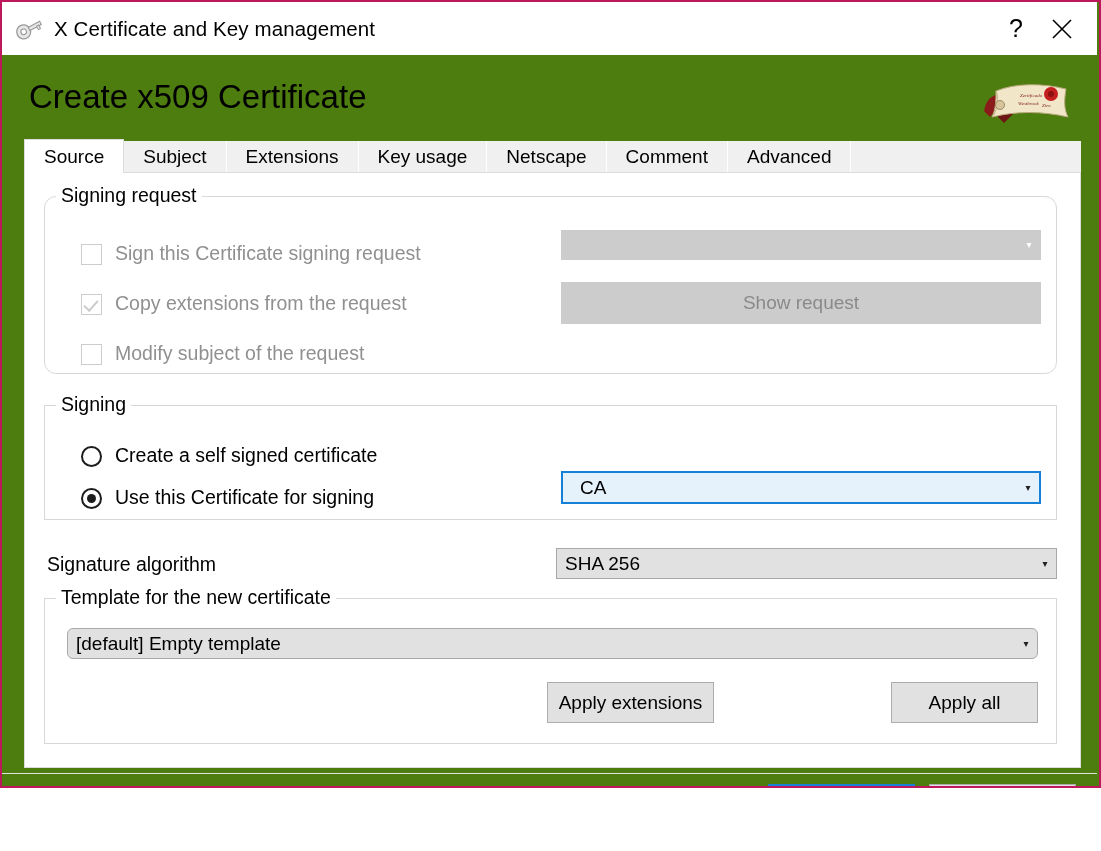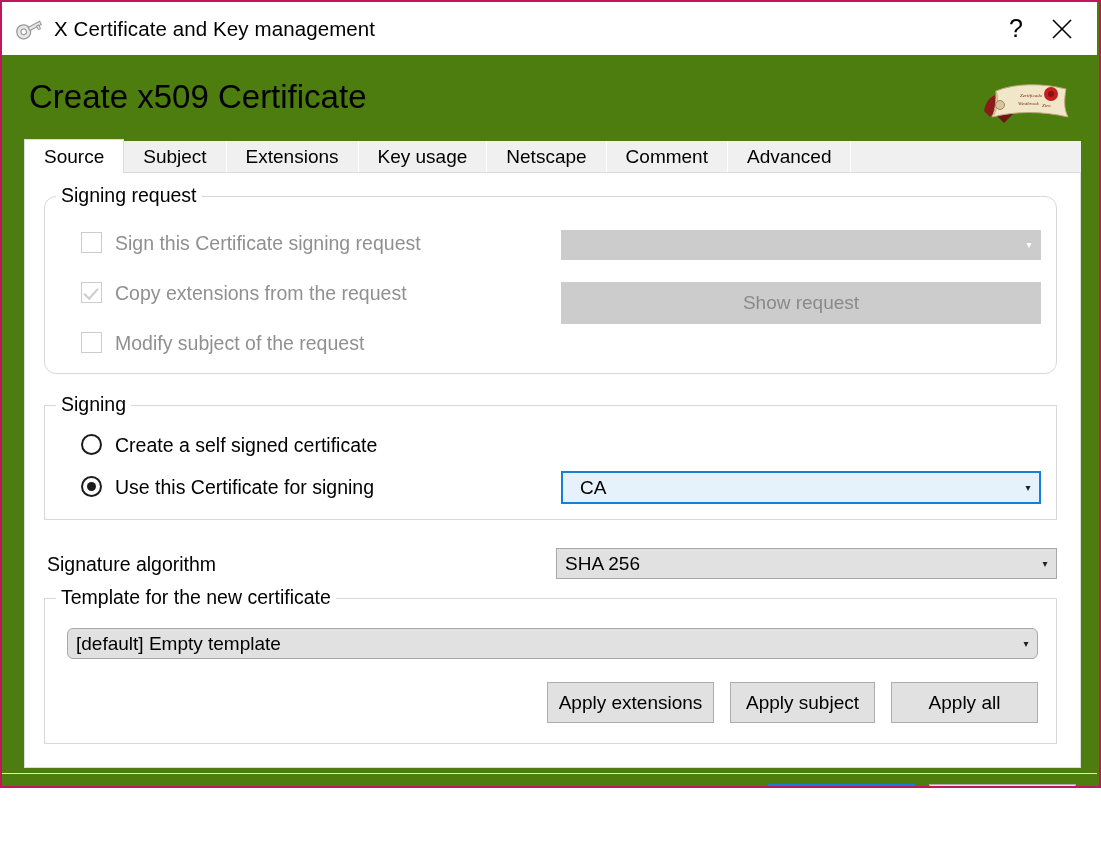--- a/index.html
+++ b/index.html
@@ -146,21 +146,22 @@
     padding: 0 5px;
     font-size: 19.5px;
     color: #000000;
     white-space: nowrap;
   }
 
   
   .row {
     position: absolute;
     display: flex;
-    align-items: flex-start;
+    align-items: flex-end;
+    margin-top: 10px;
   }
   .checkbox {
     width: 21px;
     height: 21px;
     box-sizing: border-box;
     border: 1px solid #cccccc;
     background: #ffffff;
     position: relative;
     flex: 0 0 auto;
   }
@@ -387,21 +388,20 @@
 
     <div class="groupbox" style="left:19px; top:425px; width:1013px; height:146px;">
       <span class="group-title">Template for the new certificate</span>
 
       <div class="combo" style="left:22px; top:29px; width:971px; height:31px;border-radius:6px;">
         <span class="combo-text">[default] Empty template</span>
         <span class="arrow">▾</span>
       </div>
 
       <div class="btn" style="left:502px; top:83px; width:167px; height:41px;">Apply extensions</div>
-      <div class="btn" style="left:685px; top:83px; width:145px; height:41px;">Apply subject</div>
       <div class="btn" style="left:846px; top:83px; width:147px; height:41px;">Apply all</div>
     </div>
 
   </div>
 
   <div class="footer-sep"></div>
   <div class="btn default" style="left:766px; top:782px; width:147px; height:43px;">OK</div>
   <div class="btn" style="left:927px; top:782px; width:147px; height:43px;">Cancel</div>
 
 </div>

